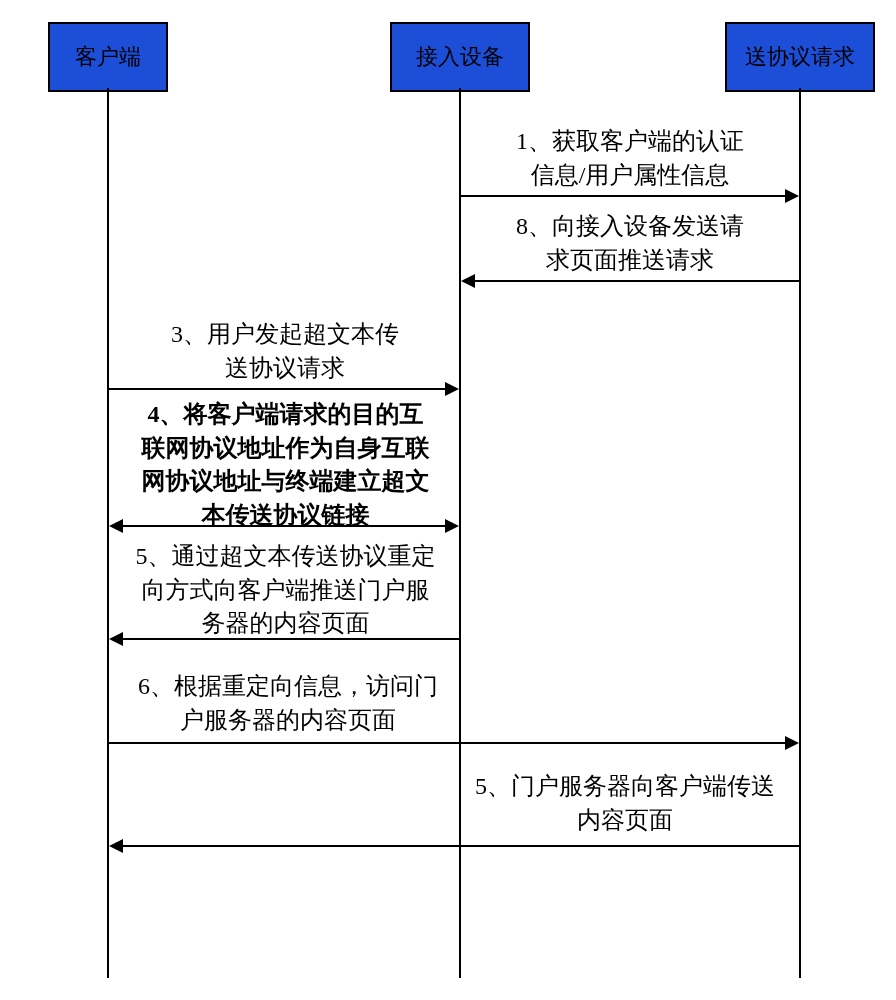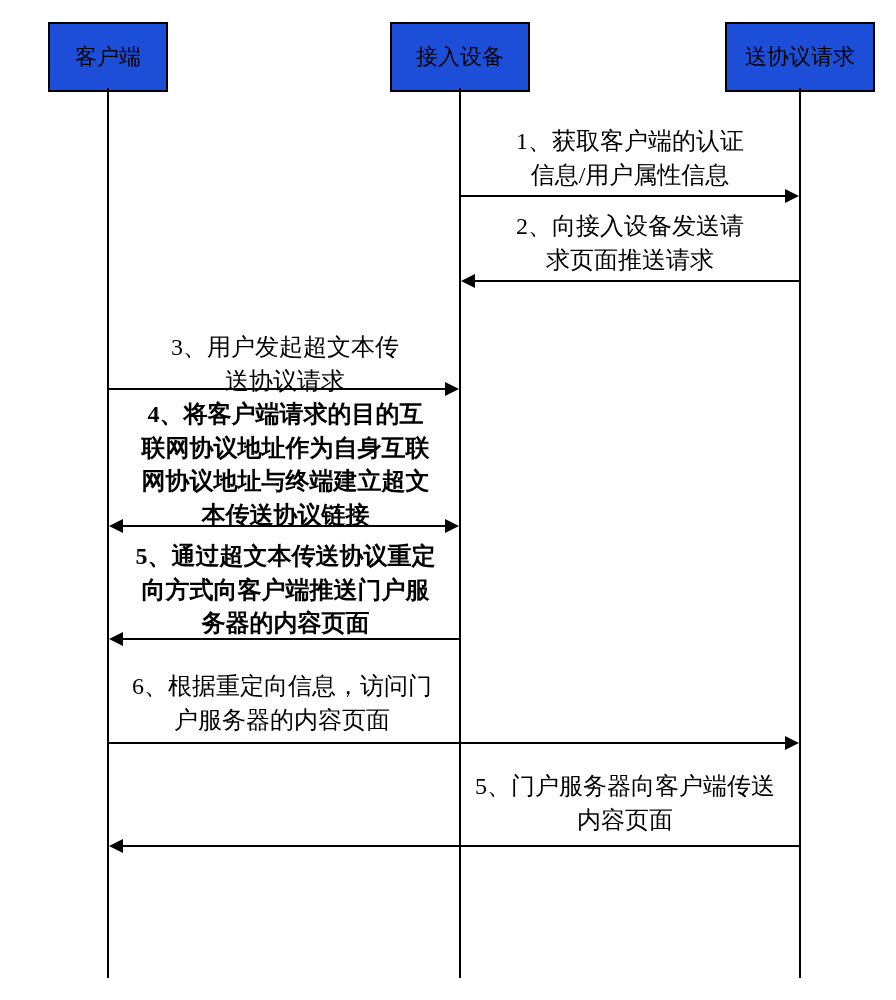--- a/index.html
+++ b/index.html
@@ -90,38 +90,38 @@
 </div>
 
 <div class="lifeline" style="left:107px; top:88px; height:890px;"></div>
 <div class="lifeline" style="left:459px; top:88px; height:890px;"></div>
 <div class="lifeline" style="left:799px; top:88px; height:890px;"></div>
 
 <div class="message-label" style="left:475px; top:125px; width:310px; white-space:pre-line;">1、获取客户端的认证
 信息/用户属性信息</div>
 <div class="arrow right" style="left:461px; top:195px; width:336px;"></div>
 
-<div class="message-label" style="left:475px; top:210px; width:310px; white-space:pre-line;">2、向接入设备发送请
+<div class="message-label" style="left:475px; top:210px; width:310px; white-space:pre-line;">8、向接入设备发送请
 求页面推送请求</div>
 <div class="arrow left" style="left:463px; top:280px; width:336px;"></div>
 
-<div class="message-label" style="left:125px; top:331px; width:320px; white-space:pre-line;">3、用户发起超文本传
+<div class="message-label" style="left:125px; top:318px; width:320px; white-space:pre-line;">3、用户发起超文本传
 送协议请求</div>
 <div class="arrow right" style="left:109px; top:388px; width:348px;"></div>
 
 <div class="message-label" style="left:118px; top:398px; width:335px; white-space:pre-line;font-weight:bold;">4、将客户端请求的目的互
 联网协议地址作为自身互联
 网协议地址与终端建立超文
 本传送协议链接</div>
 <div class="arrow both" style="left:111px; top:525px; width:346px;"></div>
 
-<div class="message-label" style="left:118px; top:540px; width:335px; white-space:pre-line;font-weight:bold;">5、通过超文本传送协议重定
+<div class="message-label" style="left:118px; top:540px; width:335px; white-space:pre-line;">5、通过超文本传送协议重定
 向方式向客户端推送门户服
 务器的内容页面</div>
 <div class="arrow left" style="left:111px; top:638px; width:348px;"></div>
 
-<div class="message-label" style="left:122px; top:670px; width:320px; white-space:pre-line;">6、根据重定向信息，访问门
+<div class="message-label" style="left:128px; top:670px; width:320px; white-space:pre-line;">6、根据重定向信息，访问门
 户服务器的内容页面</div>
 <div class="arrow right" style="left:109px; top:742px; width:688px;"></div>
 
 <div class="message-label" style="left:460px; top:770px; width:330px; white-space:pre-line;">5、门户服务器向客户端传送
 内容页面</div>
 <div class="arrow left" style="left:111px; top:845px; width:688px;"></div>
 
 </body></html>

